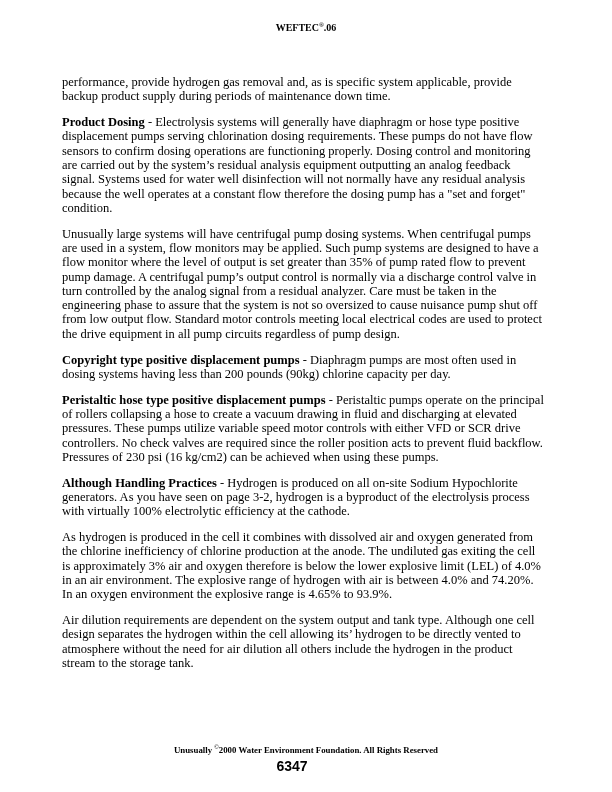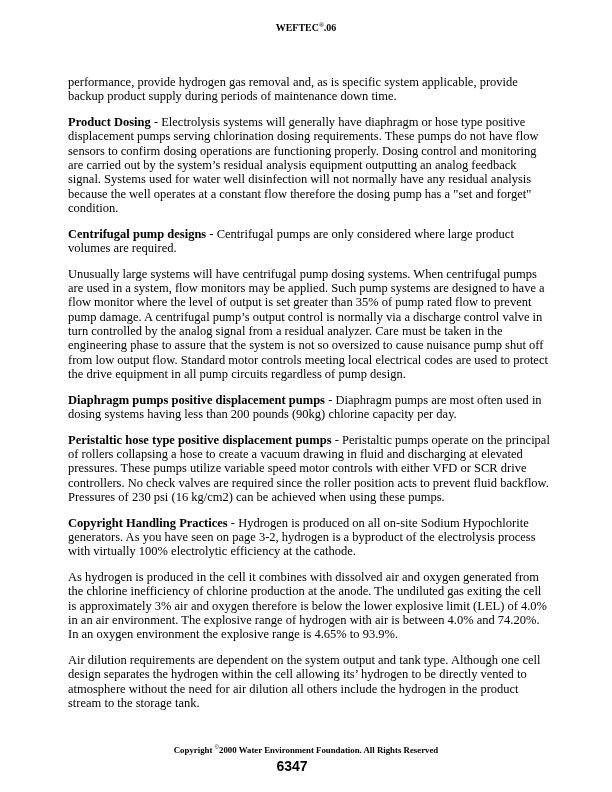--- a/index.html
+++ b/index.html
@@ -23,21 +23,21 @@
     line-height: 11px;
   }
   .page-header sup {
     font-size: 6.5px;
     vertical-align: super;
     line-height: 0;
   }
   .document-body {
     position: absolute;
     top: 75px;
-    left: 68px;
+    left: 62px;
     width: 484px;
     font-size: 12.5px;
     line-height: 14.3px;
     text-align: left;
   }
   .document-body p {
     margin: 0 0 11.5px 0;
   }
   .document-body strong {
     font-weight: bold;
@@ -73,26 +73,25 @@
 </head>
 <body>
 
 <div class="page-header">
   <span><span>WEFTEC</span><sup>®</sup><span>.06</span></span>
 </div>
 
 <div class="document-body">
     <p>performance, provide hydrogen gas removal and, as is specific system applicable, provide backup product supply during periods of maintenance down time.</p>
     <p><strong>Product Dosing</strong> - Electrolysis systems will generally have diaphragm or hose type positive displacement pumps serving chlorination dosing requirements. These pumps do not have flow sensors to confirm dosing operations are functioning properly. Dosing control and monitoring are carried out by the system’s residual analysis equipment outputting an analog feedback signal. Systems used for water well disinfection will not normally have any residual analysis because the well operates at a constant flow therefore the dosing pump has a "set and forget" condition.</p>
-    <p><strong>Centrifugal pump designs</strong> - Centrifugal pumps are only considered where large product volumes are required.</p>
     <p>Unusually large systems will have centrifugal pump dosing systems. When centrifugal pumps are used in a system, flow monitors may be applied. Such pump systems are designed to have a flow monitor where the level of output is set greater than 35% of pump rated flow to prevent pump damage.  A centrifugal pump’s output control is normally via a discharge control valve in turn controlled by the analog signal from a residual analyzer. Care must be taken in the engineering phase to assure that the system is not so oversized to cause nuisance pump shut off from low output flow.  Standard motor controls meeting local electrical codes are used to protect the drive equipment in all pump circuits regardless of pump design.</p>
-    <p><strong>Diaphragm pumps positive displacement pumps</strong> - Diaphragm pumps are most often used in dosing systems having less than 200 pounds (90kg) chlorine capacity per day.</p>
+    <p><strong>Copyright type positive displacement pumps</strong> - Diaphragm pumps are most often used in dosing systems having less than 200 pounds (90kg) chlorine capacity per day.</p>
     <p><strong>Peristaltic hose type positive displacement pumps</strong> - Peristaltic pumps operate on the principal of rollers collapsing a hose to create a vacuum drawing in fluid and discharging at elevated pressures. These pumps utilize variable speed motor controls with either VFD or SCR drive controllers. No check valves are required since the roller position acts to prevent fluid backflow. Pressures of 230 psi (16 kg/cm2) can be achieved when using these pumps.</p>
-    <p><strong>Copyright Handling Practices</strong> - Hydrogen is produced on all on-site Sodium Hypochlorite generators. As you have seen on page 3-2, hydrogen is a byproduct of the electrolysis process with virtually 100% electrolytic efficiency at the cathode.</p>
+    <p><strong>Although Handling Practices</strong> - Hydrogen is produced on all on-site Sodium Hypochlorite generators. As you have seen on page 3-2, hydrogen is a byproduct of the electrolysis process with virtually 100% electrolytic efficiency at the cathode.</p>
     <p>As hydrogen is produced in the cell it combines with dissolved air and oxygen generated from the chlorine inefficiency of chlorine production at the anode. The undiluted gas exiting the cell is approximately 3% air and oxygen therefore is below the lower explosive limit (LEL) of 4.0% in an air environment. The explosive range of hydrogen with air is between 4.0% and 74.20%. In an oxygen environment the explosive range is 4.65% to 93.9%.</p>
     <p>Air dilution requirements are dependent on the system output and tank type. Although one cell design separates the hydrogen within the cell allowing its’ hydrogen to be directly vented to atmosphere without the need for air dilution all others include the hydrogen in the product stream to the storage tank.</p>
   </div>
 
 <div class="footer-copyright">
-  <span>Copyright </span><sup>©</sup><span>2000 Water Environment Foundation. All Rights Reserved</span>
+  <span>Unusually </span><sup>©</sup><span>2000 Water Environment Foundation. All Rights Reserved</span>
 </div>
 
 <div class="page-number">6347</div>
 
 </body></html>

